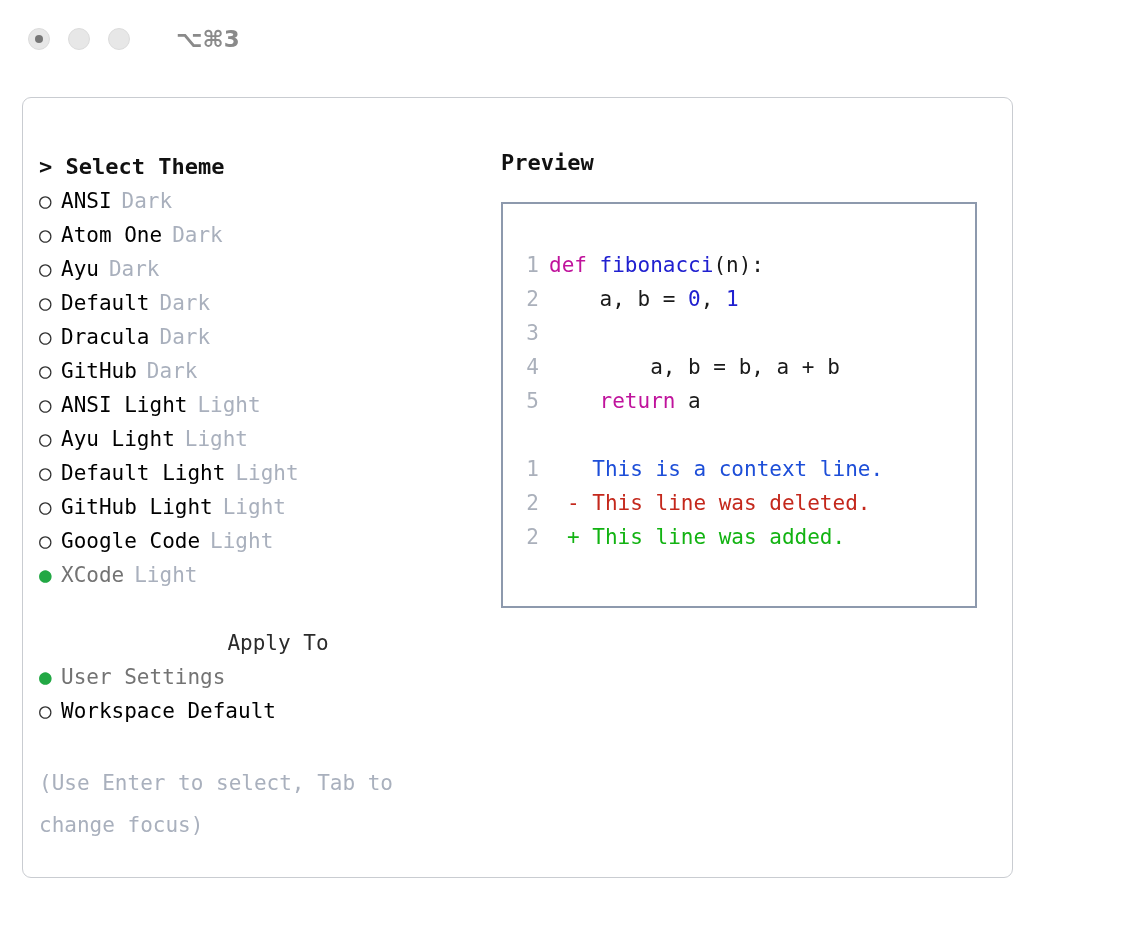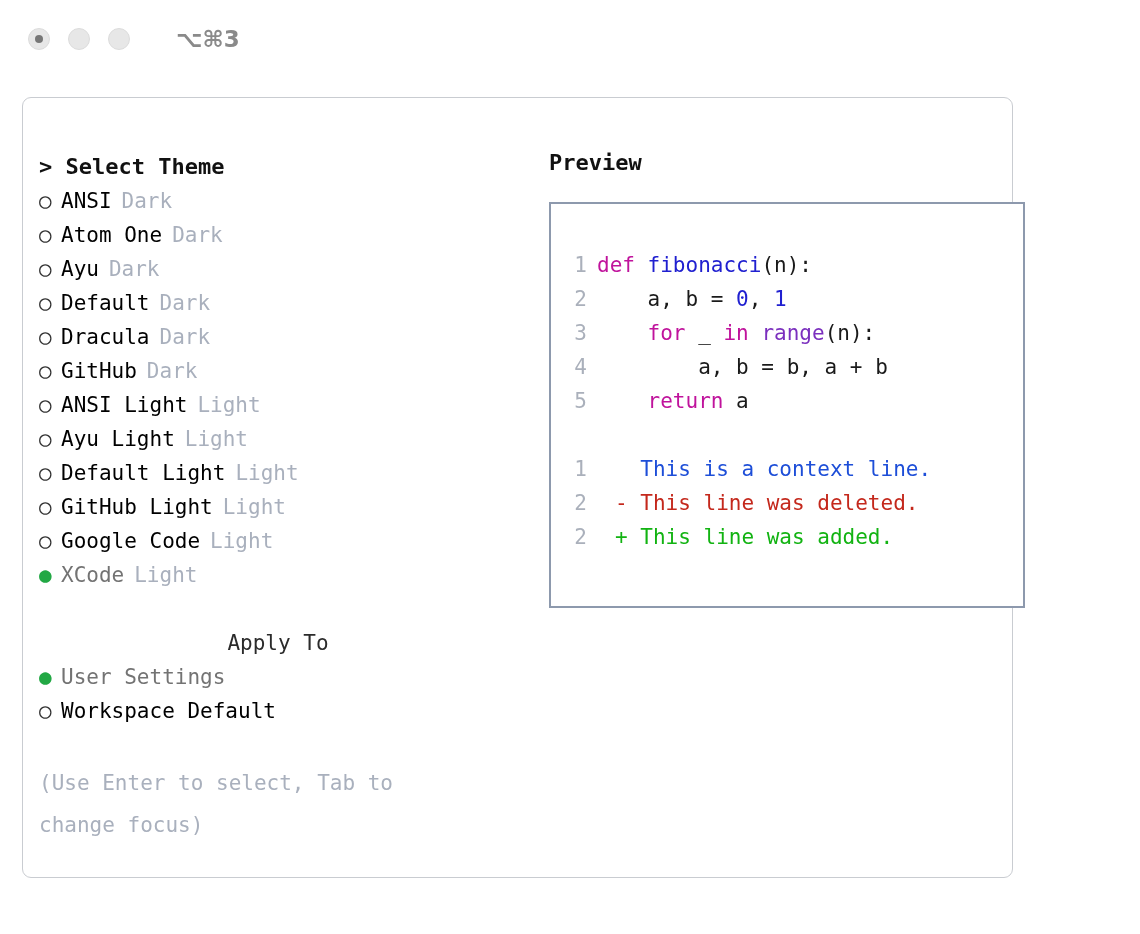--- a/index.html
+++ b/index.html
@@ -118,21 +118,20 @@
     color: #a9b0bd;
     line-height: 42px;
     width: 400px;
   }
 
   
   .right-col {
     position: absolute;
     left: 478px; top: 48px;
     width: 500px;
-    margin-left: 48px;
   }
   .preview-title {
     font-size: 22px;
     font-weight: bold;
     color: #111111;
     line-height: 34px;
   }
   .preview-box {
     margin-top: 22px;
     width: 476px;
@@ -216,21 +215,21 @@
       <div class="hint">(Use Enter to select, Tab to change focus)</div>
     </div>
 
     <div class="right-col">
       <div class="preview-title">Preview</div>
 
       <div class="preview-box">
         <div id="code-block">
             <div class="code-line"><span class="ln">1</span><span class="code-text"><span class="tok-kw">def </span><span class="tok-name">fibonacci</span><span class="tok-plain">(n):</span></span></div>
             <div class="code-line"><span class="ln">2</span><span class="code-text"><span class="tok-plain">    a, b = </span><span class="tok-num">0</span><span class="tok-plain">, </span><span class="tok-num">1</span></span></div>
-            <div class="code-line"><span class="ln">3</span><span class="code-text"><span class="tok-plain">    </span><span class="tok-kw">for</span><span class="tok-plain"> _ </span><span class="tok-kw">in</span><span class="tok-plain"> </span><span class="tok-fn">range</span><span class="tok-plain">(n):</span></span></div>
+            <div class="code-line"><span class="ln">3</span></div>
             <div class="code-line"><span class="ln">4</span><span class="code-text"><span class="tok-plain">        a, b = b, a + b</span></span></div>
             <div class="code-line"><span class="ln">5</span><span class="code-text"><span class="tok-plain">    </span><span class="tok-kw">return</span><span class="tok-plain"> a</span></span></div>
           </div>
         <div class="gap"></div>
         <div id="diff-block">
             <div class="code-line"><span class="ln">1</span><span class="diff-ctx" style="padding-left: 18px;"> </span><span class="diff-ctx"> This is a context line.</span></div>
             <div class="code-line"><span class="ln">2</span><span class="diff-del" style="padding-left: 18px;">-</span><span class="diff-del"> This line was deleted.</span></div>
             <div class="code-line"><span class="ln">2</span><span class="diff-add" style="padding-left: 18px;">+</span><span class="diff-add"> This line was added.</span></div>
           </div>
       </div>

